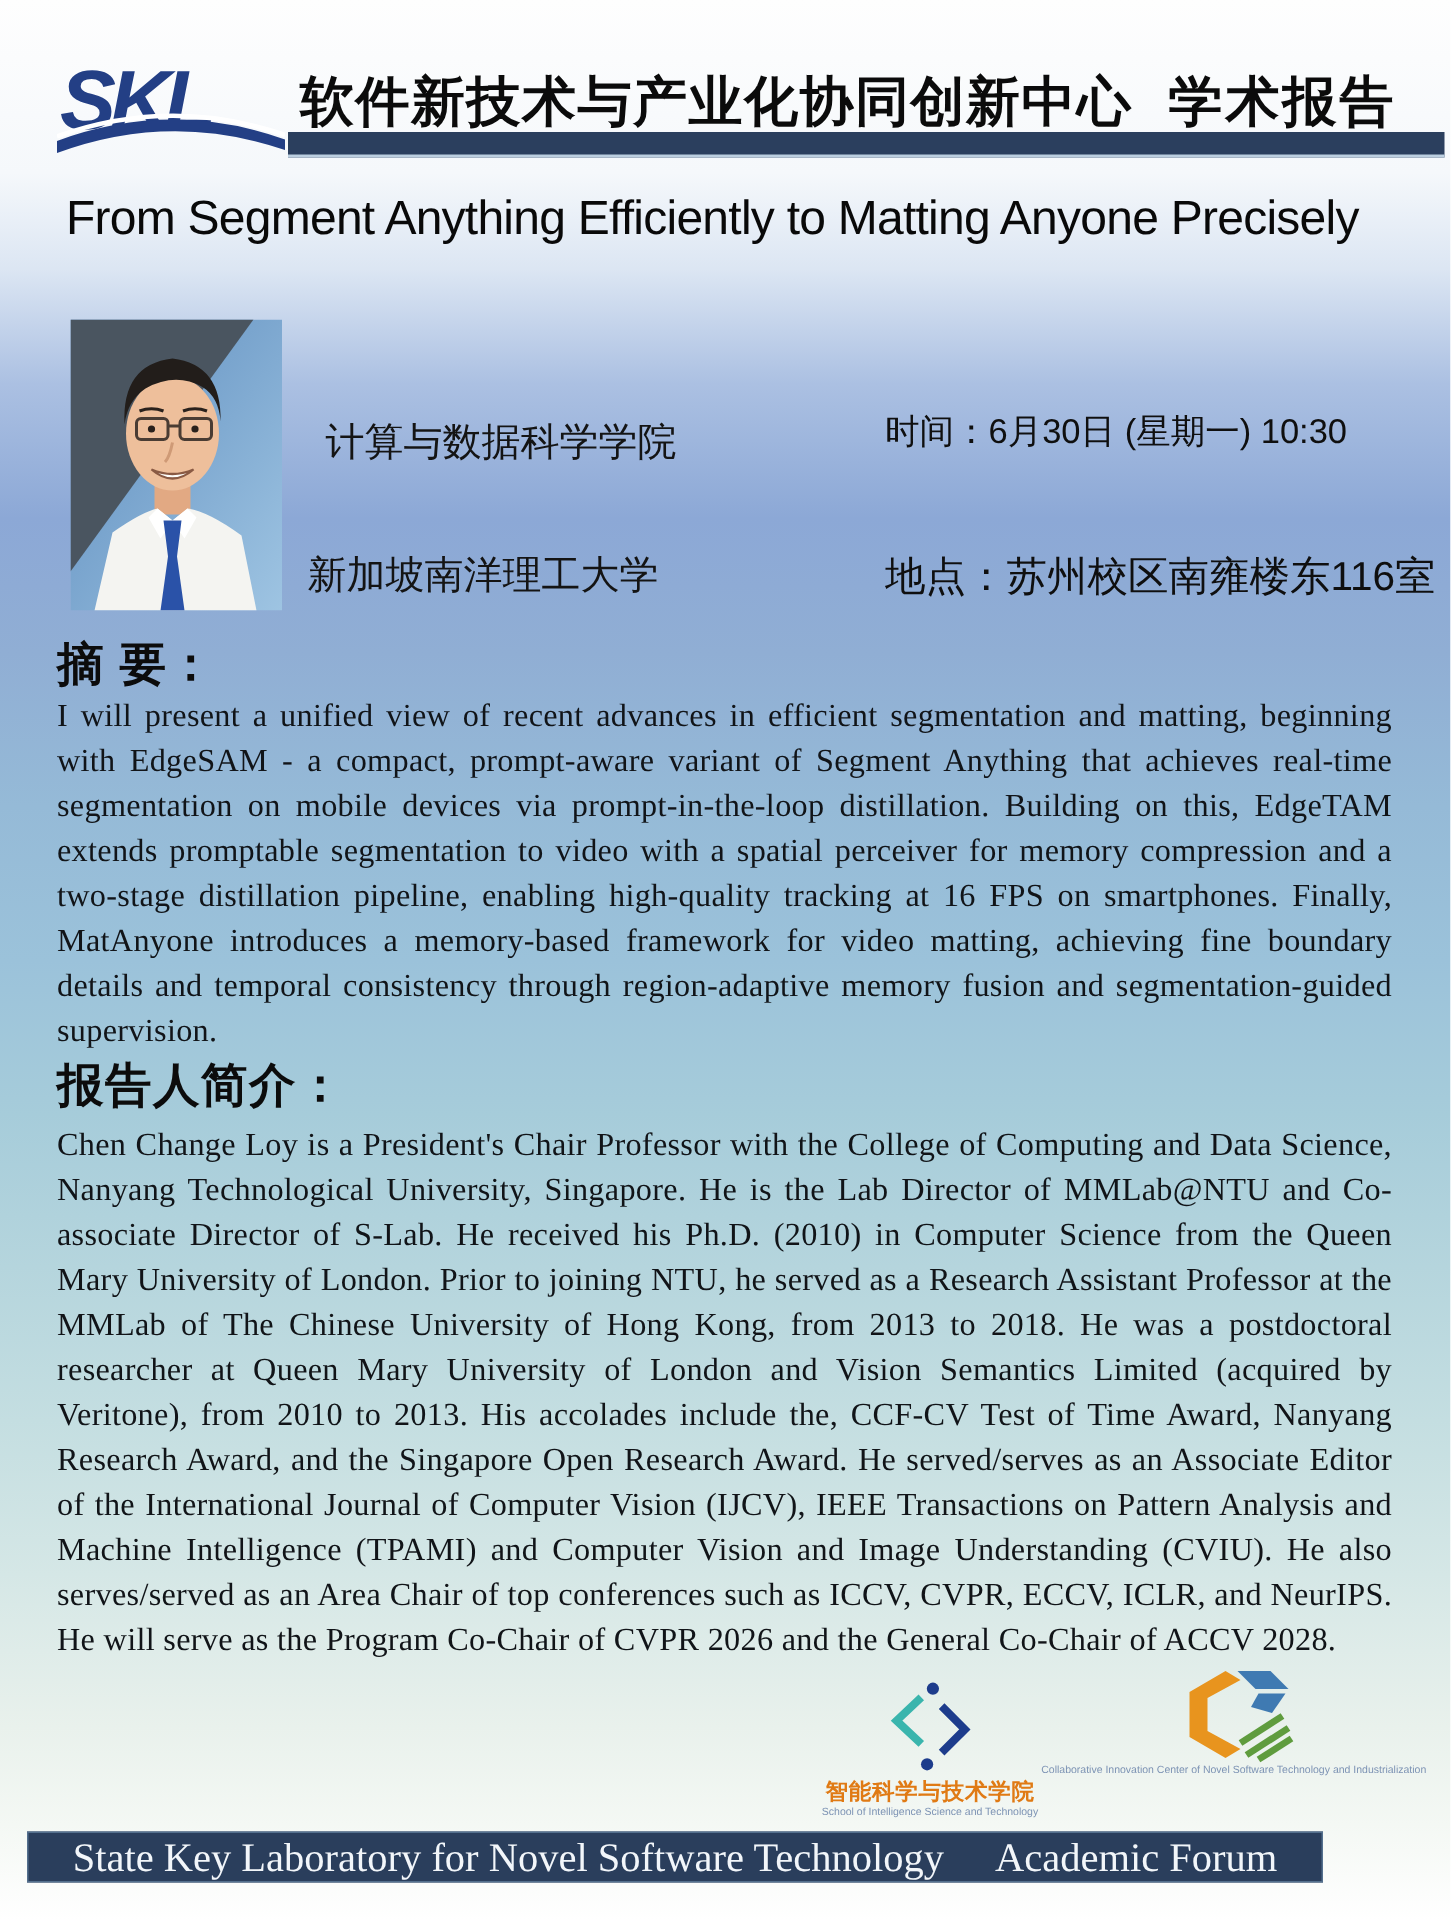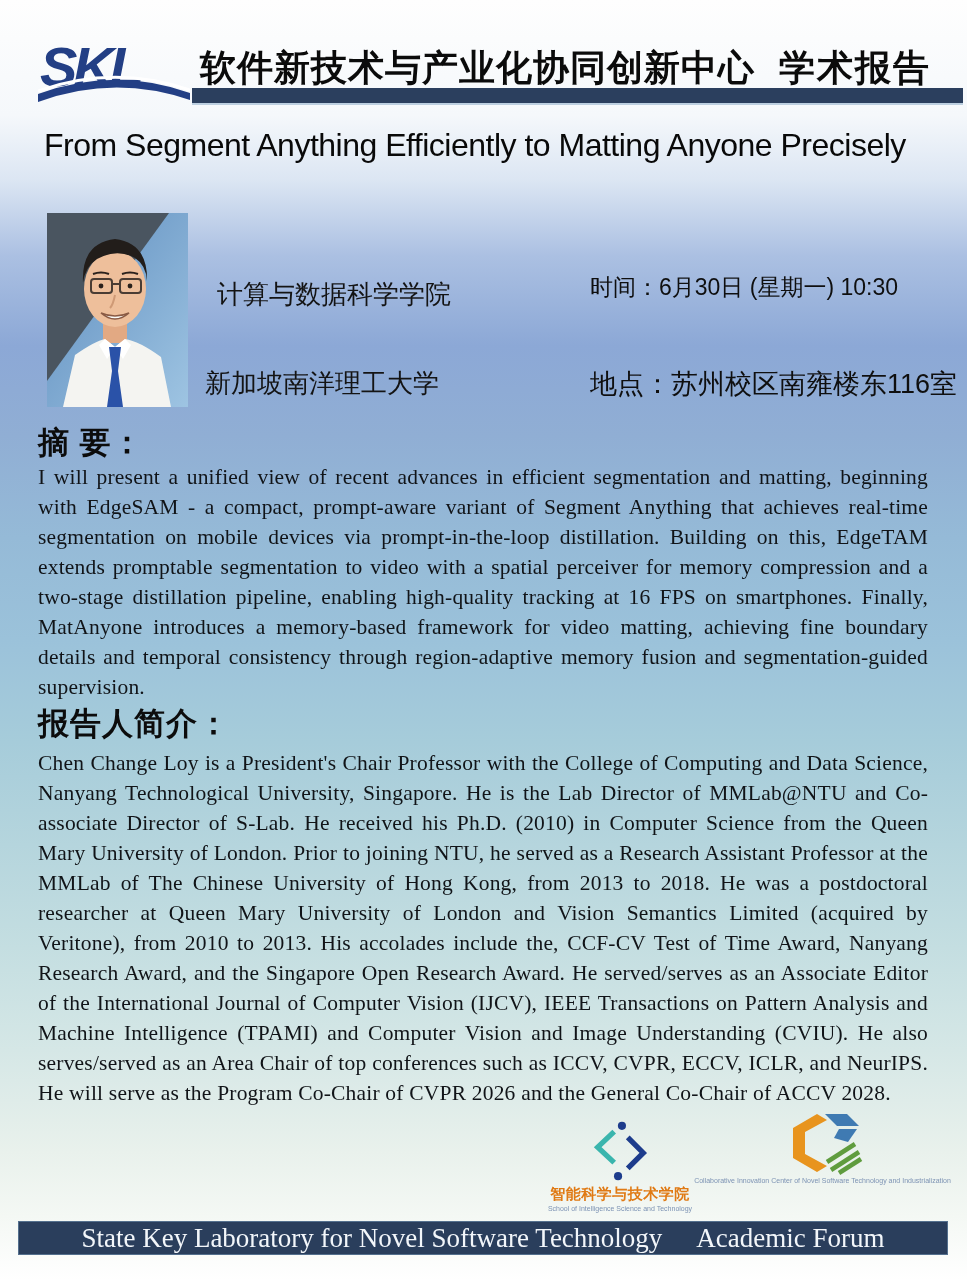--- a/index.html
+++ b/index.html
@@ -116,21 +116,21 @@
     font-size: 15px; font-weight: bold; color: #e07a14; letter-spacing: 0.5px;
     margin-top: 3px; white-space: nowrap;
   }
   .logo-block-center .logo-cn { font-size: 16px; }
   .logo-en {
     font-size: 7px; color: #7d93b4; margin-top: 1px; white-space: nowrap;
   }
 
   
   .footer-bar {
-    position: absolute; left: 18px; top: 1221px; width: 930px; height: 34px;
+    position: absolute; left: 18px; top: 1221px; width: 864px; height: 34px;
     background: #2a3e5c;
     border: 1px solid #54708e;
     display: flex; align-items: center; justify-content: center;
     gap: 34px;
   }
   .footer-bar span {
     font-family: "Liberation Serif", "DejaVu Serif", serif;
     font-size: 27px; color: #f2f6fa; white-space: nowrap;
   }
 </style>

